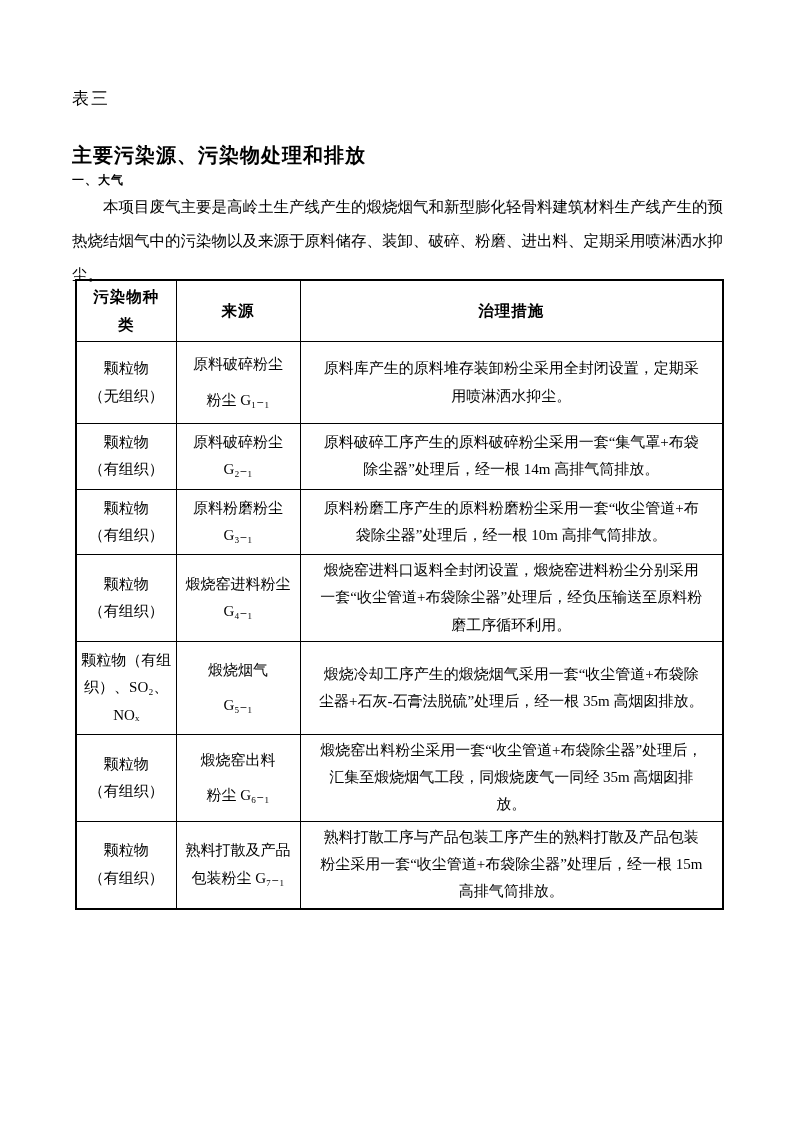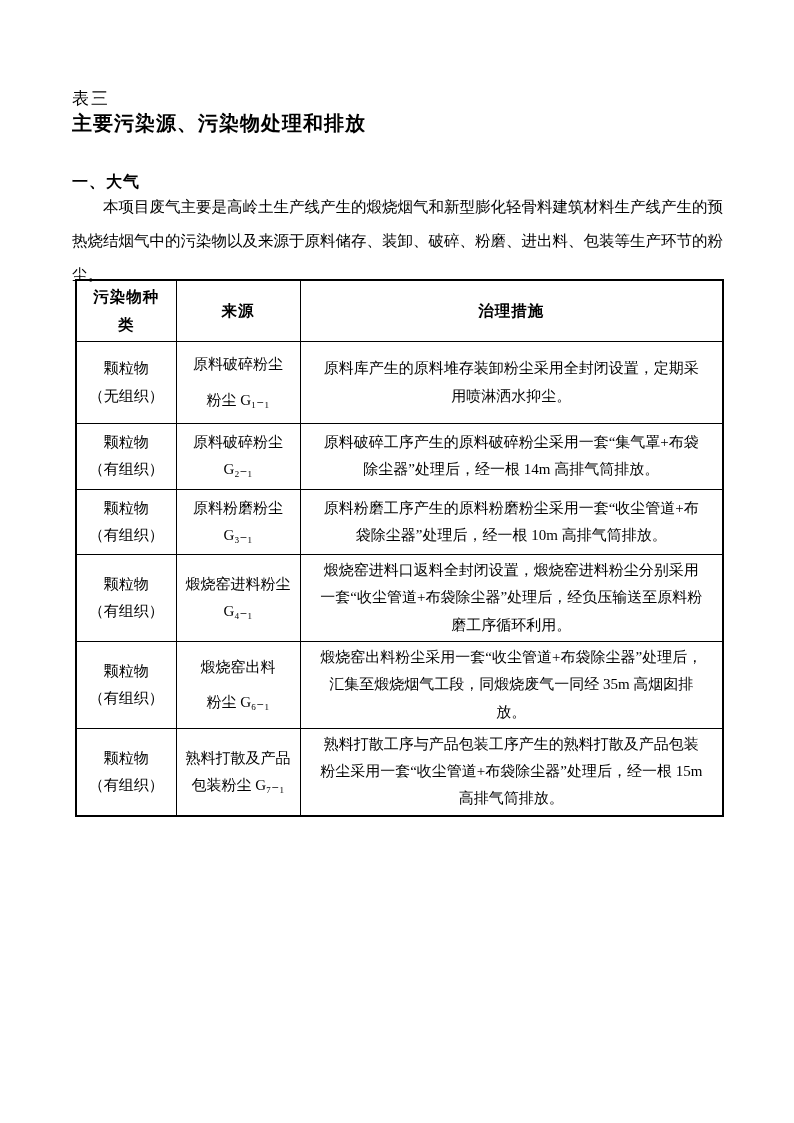--- a/index.html
+++ b/index.html
@@ -20,32 +20,32 @@
   .doc-label {
     position: absolute;
     left: 72px;
     top: 52px;
     font-size: 17px;
     letter-spacing: 2px;
   }
   .doc-title {
     position: absolute;
     left: 72px;
-    top: 75px;
+    top: 107px;
     margin: 0;
     font-size: 20px;
     font-weight: bold;
     letter-spacing: 1px;
   }
   .section-heading {
     position: absolute;
     left: 72px;
     top: 137px;
     margin: 0;
-    font-size: 16px;
+    font-size: 12px;
     font-weight: bold;
     letter-spacing: 1px;
   }
   .intro {
     position: absolute;
     left: 72px;
     top: 155px;
     width: 651px;
     margin: 0;
     font-size: 15.5px;
@@ -106,21 +106,21 @@
 <body>
 
 <div class="page">
 
   <div class="doc-label">表三</div>
 
   <h1 class="doc-title">主要污染源、污染物处理和排放</h1>
 
   <h2 class="section-heading">一、大气</h2>
 
-  <p class="intro">本项目废气主要是高岭土生产线产生的煅烧烟气和新型膨化轻骨料建筑材料生产线产生的预热烧结烟气中的污染物以及来源于原料储存、装卸、破碎、粉磨、进出料、包装等生产环节的粉尘。</p>
+  <p class="intro">本项目废气主要是高岭土生产线产生的煅烧烟气和新型膨化轻骨料建筑材料生产线产生的预热烧结烟气中的污染物以及来源于原料储存、装卸、破碎、粉磨、进出料、定期采用喷淋洒水抑尘。</p>
 
   <table class="pollution">
     <colgroup>
       <col style="width:100px">
       <col style="width:124px">
       <col style="width:423px">
     </colgroup>
     <thead>
       <tr>
         <th>污染物种类</th>
@@ -150,20 +150,28 @@
 G₃₋₁</td>
         <td class="c-measure">原料粉磨工序产生的原料粉磨粉尘采用一套“收尘管道+布袋除尘器”处理后，经一根 10m 高排气筒排放。</td>
       </tr>
       <tr class="r4">
         <td class="c-pollutant">颗粒物
 （有组织）</td>
         <td class="c-source">煅烧窑进料粉尘
 G₄₋₁</td>
         <td class="c-measure">煅烧窑进料口返料全封闭设置，煅烧窑进料粉尘分别采用一套“收尘管道+布袋除尘器”处理后，经负压输送至原料粉磨工序循环利用。</td>
       </tr>
+      <tr class="r5">
+        <td class="c-pollutant">颗粒物（有组
+织）、SO₂、
+NOₓ</td>
+        <td class="c-source tall">煅烧烟气
+G₅₋₁</td>
+        <td class="c-measure">煅烧冷却工序产生的煅烧烟气采用一套“收尘管道+布袋除尘器+石灰-石膏法脱硫”处理后，经一根 35m 高烟囱排放。</td>
+      </tr>
       <tr class="r6">
         <td class="c-pollutant">颗粒物
 （有组织）</td>
         <td class="c-source tall">煅烧窑出料
 粉尘 G₆₋₁</td>
         <td class="c-measure">煅烧窑出料粉尘采用一套“收尘管道+布袋除尘器”处理后，汇集至煅烧烟气工段，同煅烧废气一同经 35m 高烟囱排放。</td>
       </tr>
       <tr class="r7">
         <td class="c-pollutant">颗粒物
 （有组织）</td>

